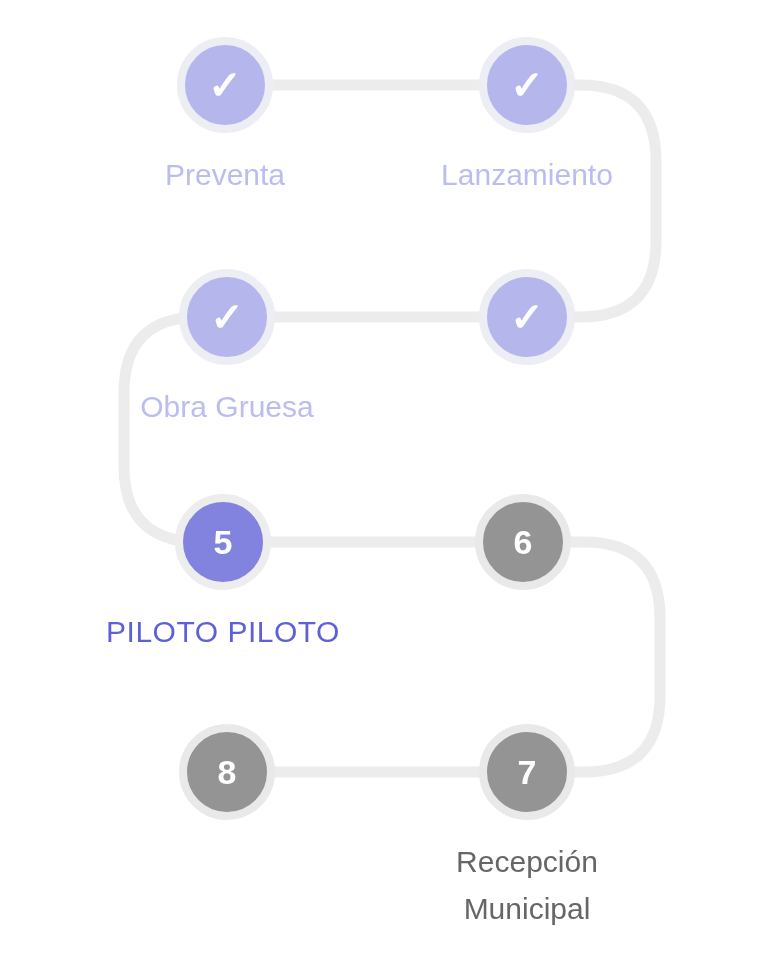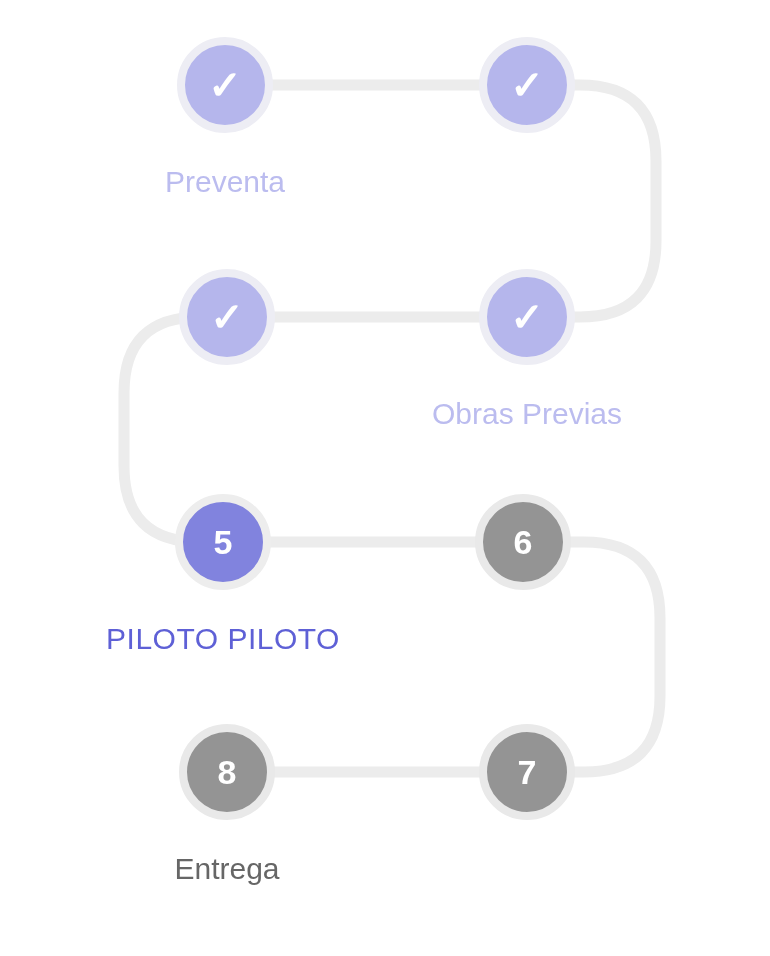--- a/index.html
+++ b/index.html
@@ -58,21 +58,21 @@
     font-weight:700;
     font-size:34px;
     line-height:1;
     user-select:none;
   }
   .done .indicator{
     font-size:40px;
     font-weight:700;
   }
   .label{
-    margin-top:26px;
+    margin-top:19px;
     font-size:30px;
     line-height:1.55;
     text-align:center;
   }
   .done .label{ color:var(--done-label,#bbbcef); }
   .current .label{ color:var(--current-label,#5e60d6); letter-spacing:0.5px; }
   .todo .label{ color:var(--todo-label,#666666); }
   .label.narrow{ max-width:230px; }
 </style>
 </head>
@@ -88,54 +88,55 @@
     <div class="circle">
       <span class="indicator">✓</span>
     </div>
     <div class="label">Preventa</div>
   </div>
 
   <div class="step done" style="left:367px; top:37px;">
     <div class="circle">
       <span class="indicator">✓</span>
     </div>
+    <div class="label">Lanzamiento</div>
   </div>
 
   <div class="step done" style="left:367px; top:269px;">
     <div class="circle">
       <span class="indicator">✓</span>
     </div>
-    <div class="label">Obras Previas</div>
   </div>
 
   <div class="step done" style="left:67px; top:269px;">
     <div class="circle">
       <span class="indicator">✓</span>
     </div>
+    <div class="label">Obra Gruesa</div>
   </div>
 
   <div class="step current" style="left:63px; top:494px;">
     <div class="circle">
       <span class="indicator">5</span>
     </div>
     <div class="label">PILOTO PILOTO</div>
   </div>
 
   <div class="step todo" style="left:363px; top:494px;">
     <div class="circle">
       <span class="indicator">6</span>
     </div>
   </div>
 
   <div class="step todo" style="left:367px; top:724px;">
     <div class="circle">
       <span class="indicator">7</span>
     </div>
+    <div class="label narrow">Recepción Municipal</div>
   </div>
 
   <div class="step todo" style="left:67px; top:724px;">
     <div class="circle">
       <span class="indicator">8</span>
     </div>
-    <div class="label">Entrega</div>
   </div>
 
 </div>
 
 </body></html>

